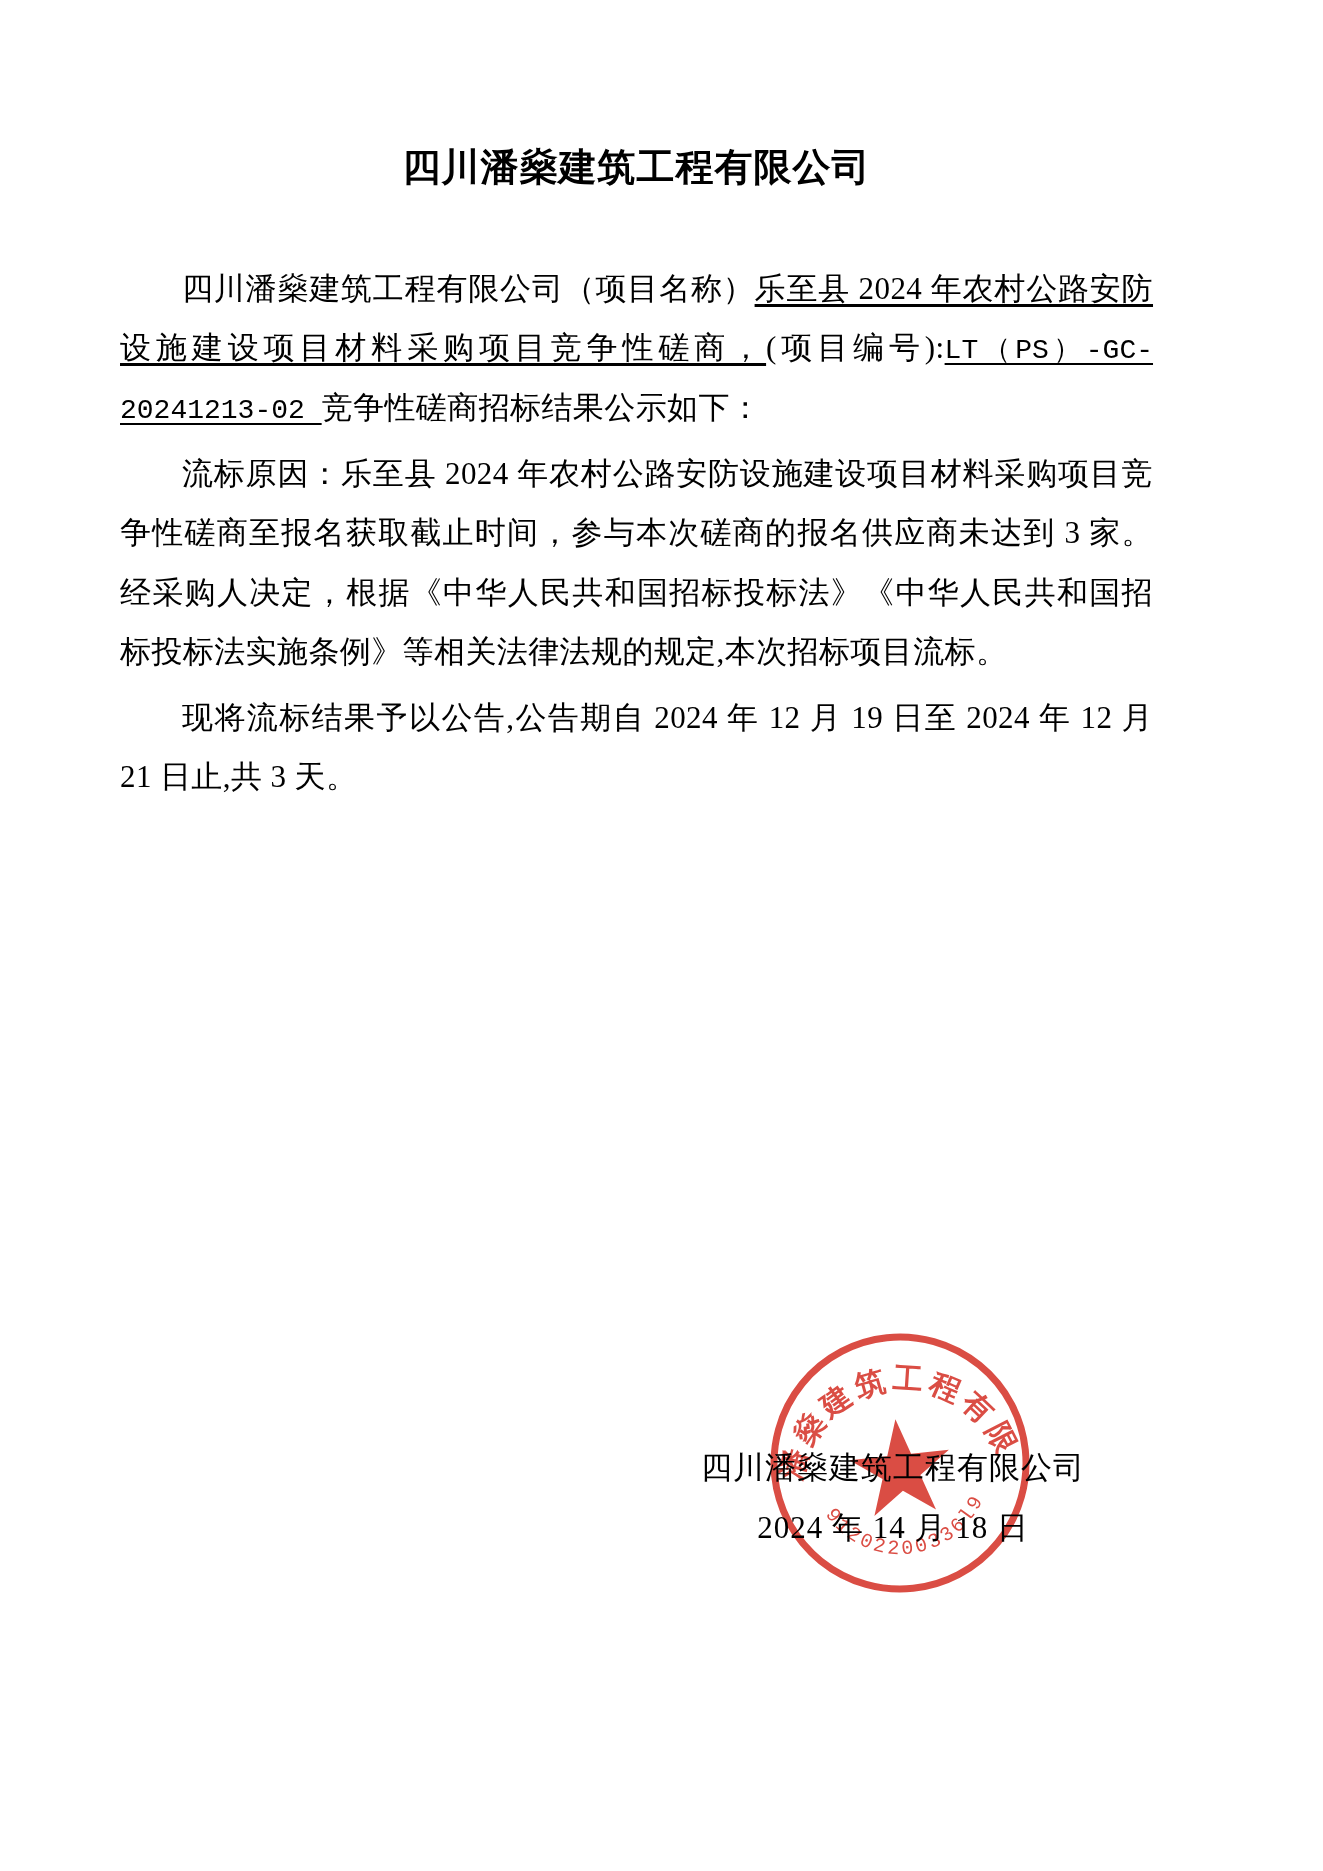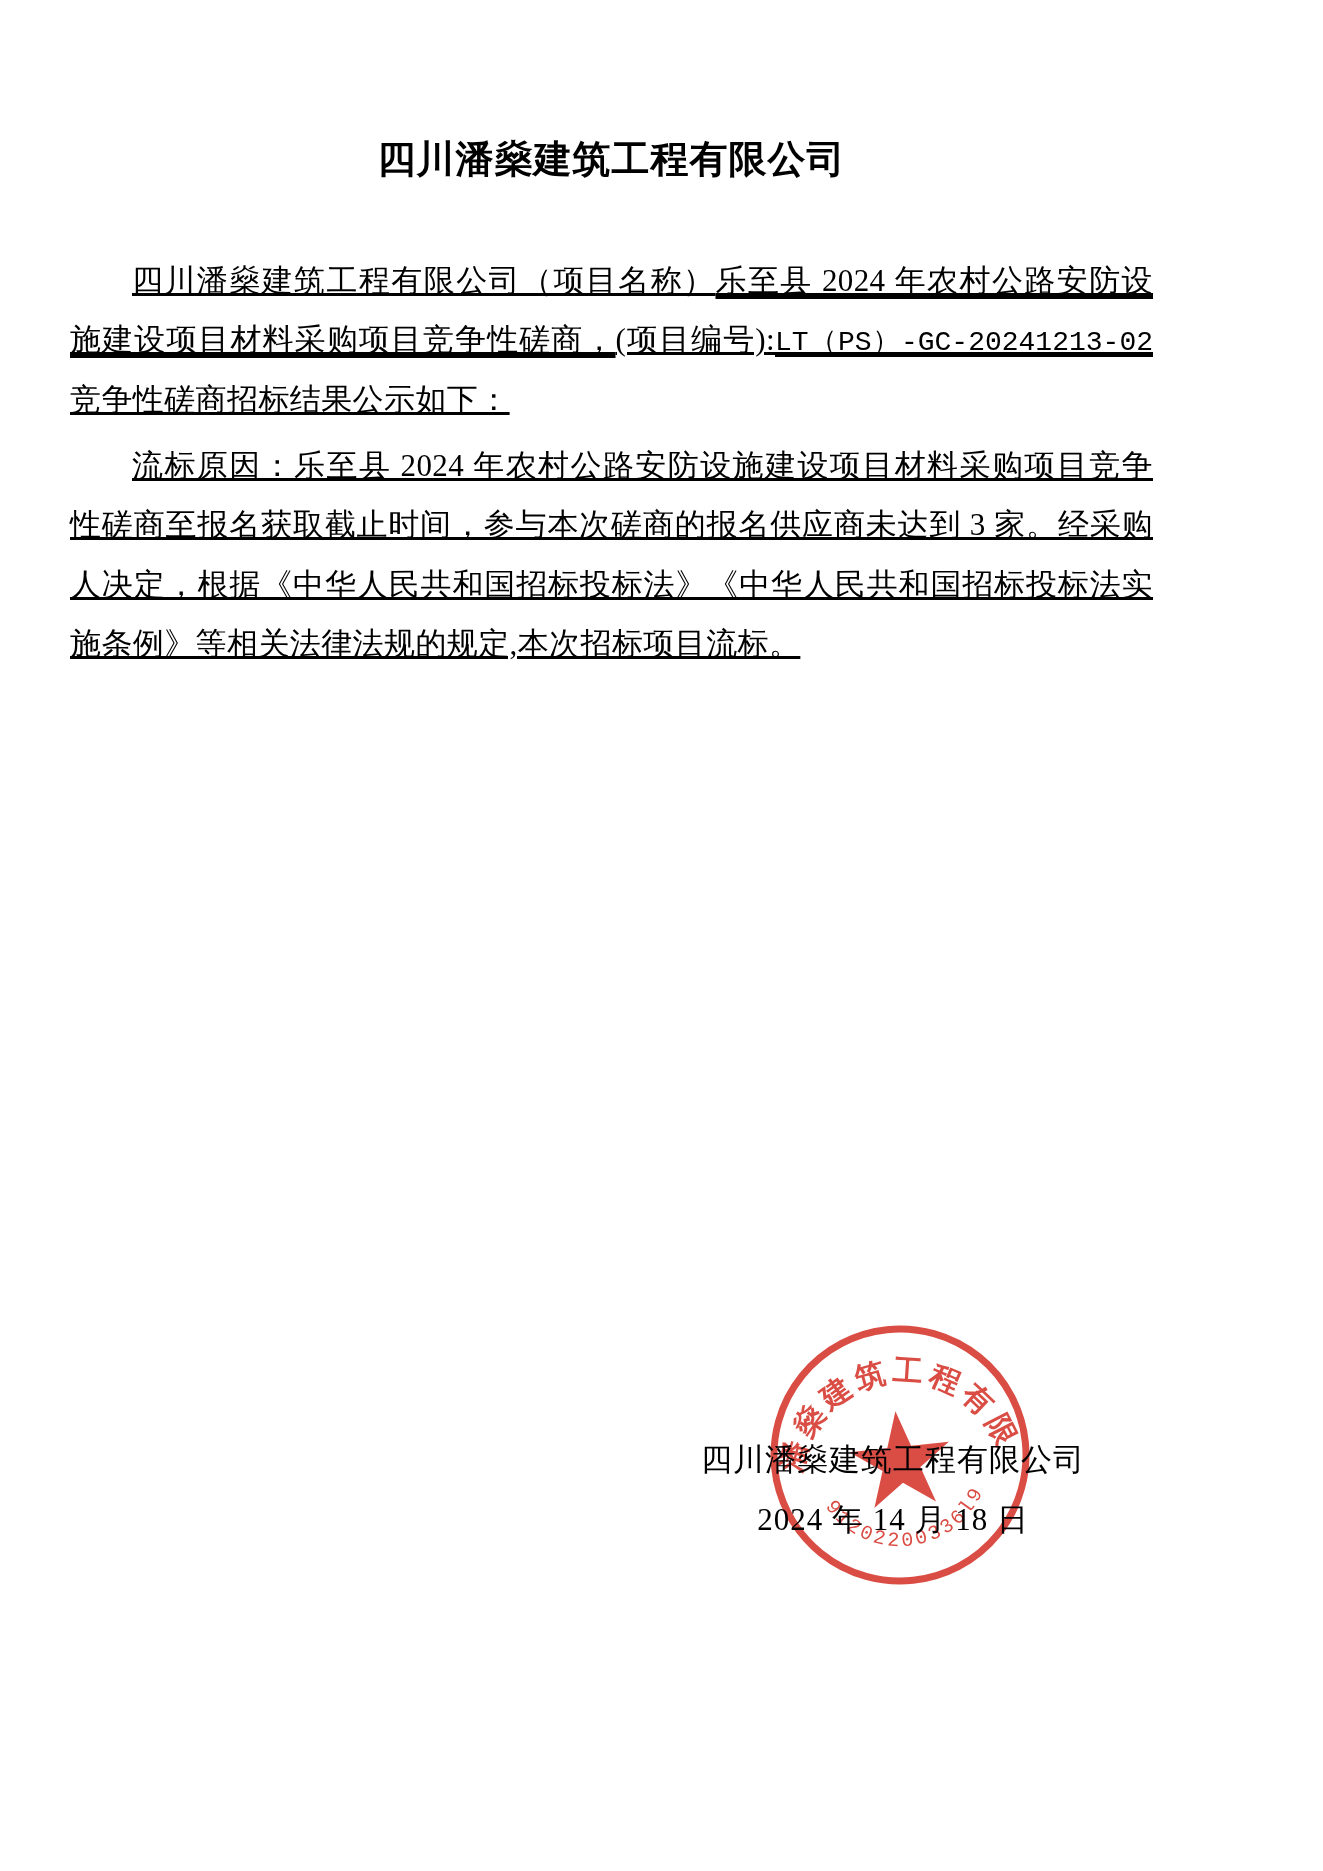--- a/index.html
+++ b/index.html
@@ -10,25 +10,25 @@
   body {
     width: 1323px;
     height: 1871px;
     position: relative;
     font-family: "Liberation Serif", "DejaVu Serif", serif;
     color: #000000;
     overflow: hidden;
   }
   .page {
     position: absolute;
-    left: 0; top: 0;
+    left: 0; top: 8px;
     width: 1323px;
     height: 1437px;
     box-sizing: border-box;
-    padding: 120px 170px 0 70px;
+    padding: 120px 170px 0 120px;
   }
   .title-block {
     text-align: center;
     margin-top: 10px;
   }
   .title-line {
     font-family: "Liberation Serif", "DejaVu Serif", serif;
     font-weight: bold;
     font-size: 37px;
     line-height: 1.55;
@@ -39,21 +39,20 @@
     margin-top: 62px;
   }
   p.para {
     font-size: 31px;
     line-height: 1.92;
     text-align: justify;
     text-justify: inter-ideograph;
     margin: 0 0 6px 0;
     text-indent: 2em;
     letter-spacing: 0.4px;
-    text-decoration: underline;
   }
   .u {
     text-decoration: underline;
     text-underline-offset: 5px;
   }
   .mono-u {
     text-decoration: underline;
     text-underline-offset: 5px;
     font-family: "Liberation Mono", "DejaVu Sans Mono", monospace;
     font-size: 28px;
@@ -91,20 +90,21 @@
 
 <div class="page">
 
   <div class="title-block">
     <div class="title-line l1">四川潘燊建筑工程有限公司</div>
   </div>
 
   <div class="body-block">
     <p class="para" id="para-0"><span>四川潘燊建筑工程有限公司（项目名称）</span><span class="u">乐至县 2024 年农村公路安防设施建设项目材料采购项目竞争性磋商，</span><span>(项目编号):</span><span class="mono-u">LT（PS）-GC-20241213-02 </span><span>竞争性磋商招标结果公示如下：</span></p>
     <p class="para" id="para-1"><span>流标原因：乐至县 2024 年农村公路安防设施建设项目材料采购项目竞争性磋商至报名获取截止时间，参与本次磋商的报名供应商未达到 3 家。经采购人决定，根据《中华人民共和国招标投标法》《中华人民共和国招标投标法实施条例》等相关法律法规的规定,本次招标项目流标。</span></p>
+    <p class="para" id="para-2"><span>现将流标结果予以公告,公告期自 2024 年 12 月 19 日至 2024 年 12 月 21 日止,共 3 天。</span></p>
   </div>
 
   <div class="seal">
     <svg viewBox="0 0 280 280" xmlns="http://www.w3.org/2000/svg">
       <defs>
         <path id="arcTop" d="M 40,148 A 102,102 0 0 1 240,148" fill="none"></path>
         <path id="arcBottom" d="M 52,160 A 90,90 0 0 0 228,160" fill="none"></path>
       </defs>
       <circle cx="140" cy="140" r="126" fill="none" stroke="#d6352b" stroke-width="7"></circle>
       <text font-family="'Liberation Serif', serif" font-size="30" font-weight="bold" fill="#d6352b" letter-spacing="5">

